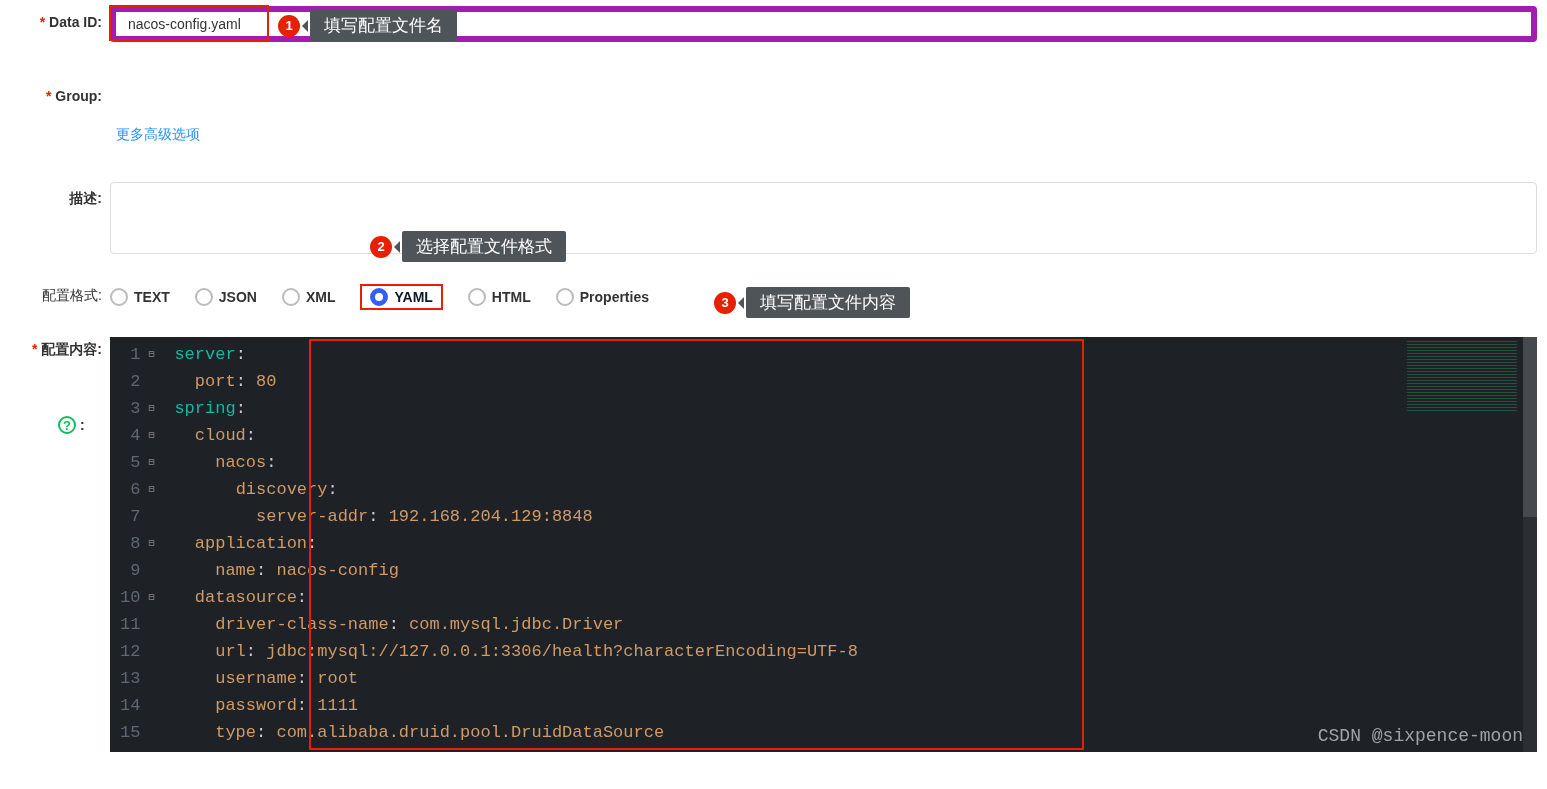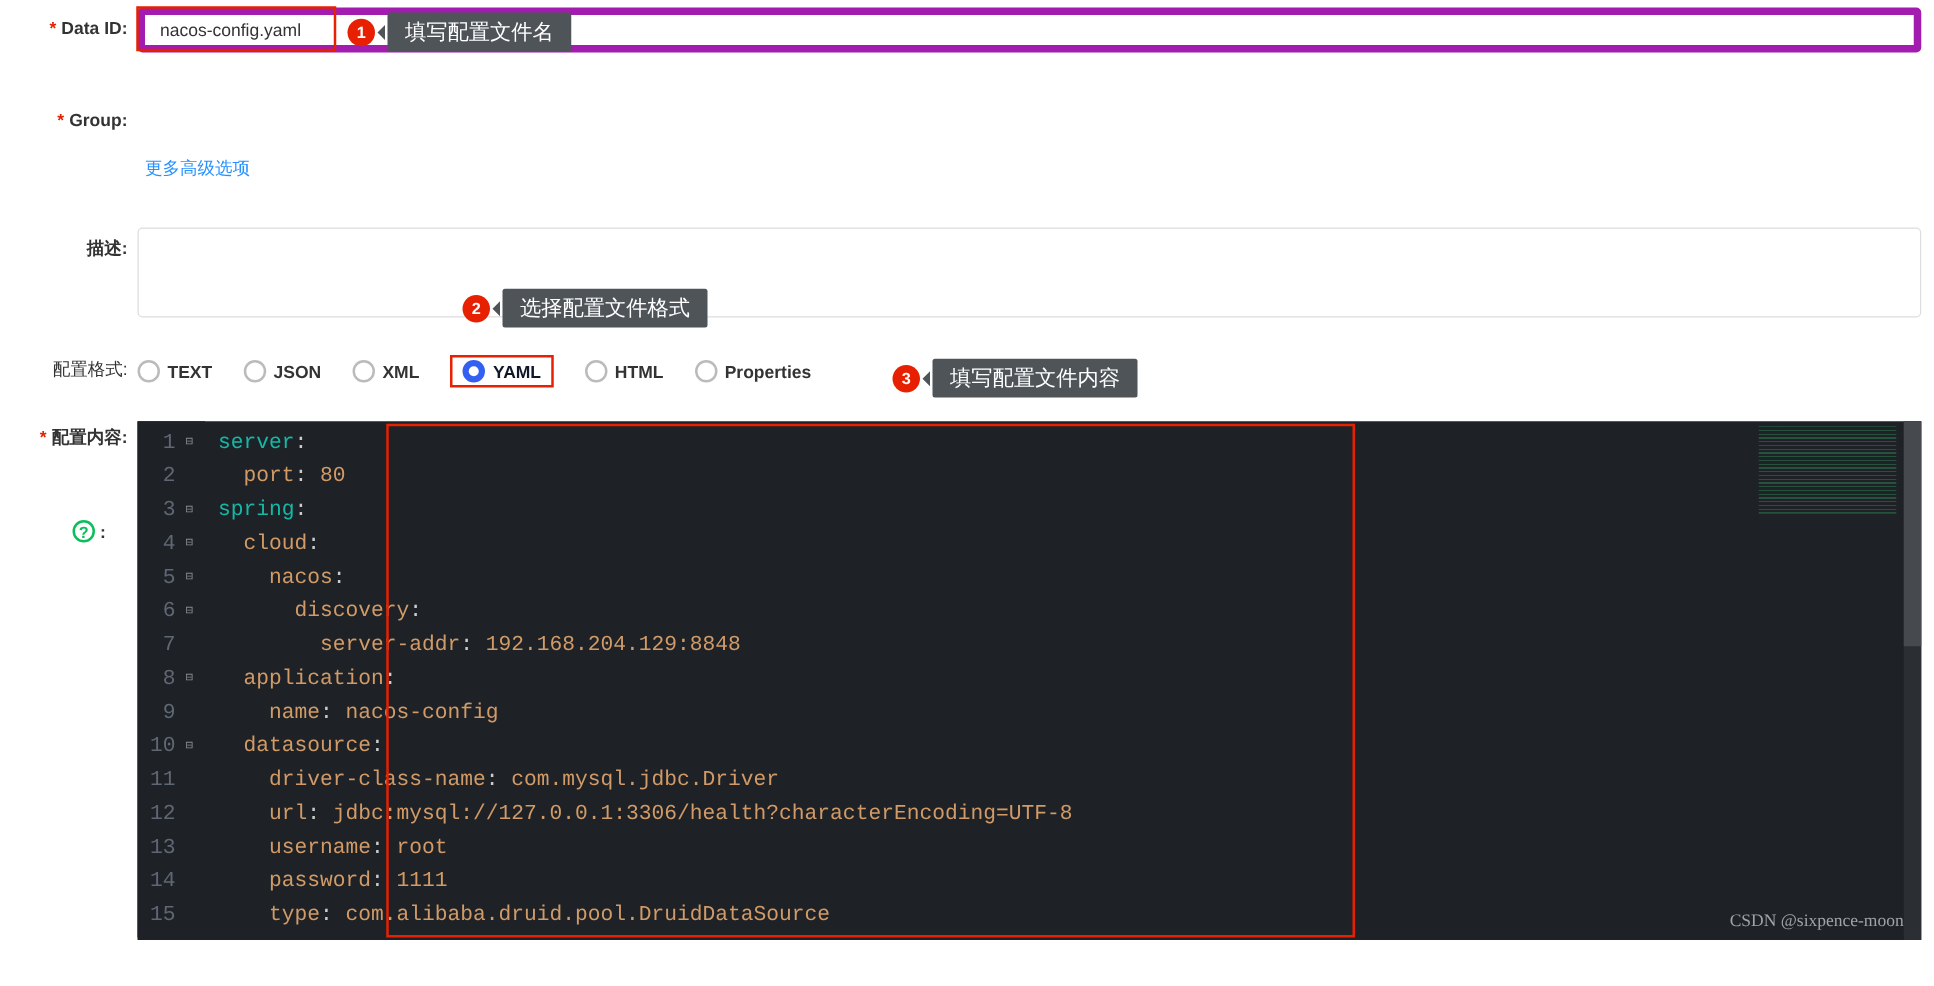--- a/index.html
+++ b/index.html
@@ -38,21 +38,21 @@
 .fold { color:#888; font-size:10px; width:10px; display:inline-block; text-align:center; }
 .code { padding: 4px 10px; white-space: pre; color: #ccc; flex:1; }
 .code .row { height:27px; }
 .kw-key { color: #d19a66; }
 .kw-val { color: #d19a66; }
 .kw-top { color: #14b8a6; }
 .redbox-editor { position:absolute; top:2px; left:199px; width:775px; height:411px; border:2px solid #e62000; pointer-events:none; }
 .minimap { position:absolute; top:4px; right:20px; width:110px; height:70px; opacity:.35; background: repeating-linear-gradient(#3a6, #3a6 1px, transparent 1px, transparent 3px); pointer-events:none; }
 .scrollbar-v { position:absolute; top:0; right:0; width:14px; height:100%; background:#2b2f34; }
 .scrollbar-v .thumb { position:absolute; top:0; right:0; width:14px; height:180px; background:#46494e; }
-.watermark { position:absolute; right:14px; bottom:6px; color:#a0a3a7; font-size:14px; font-family: Liberation Serif, serif; }
+.watermark { position:absolute; right:14px; bottom:6px; color:#a0a3a7; font-size:18px; font-family: Liberation Mono, monospace; }
 .radio-yaml-box { padding: 2px 8px; display:inline-flex; align-items:center; gap:6px; }
 </style>
 </head>
 <body>
 
 <div class="form-row">
   <div class="label-col"><span class="req">*</span><span>Data ID:</span></div>
   <div class="input-col">
     <input class="text-input" value="nacos-config.yaml" style="">
     <div class="redbox redbox-dataid" style="width:160px;height:36px;"></div>

